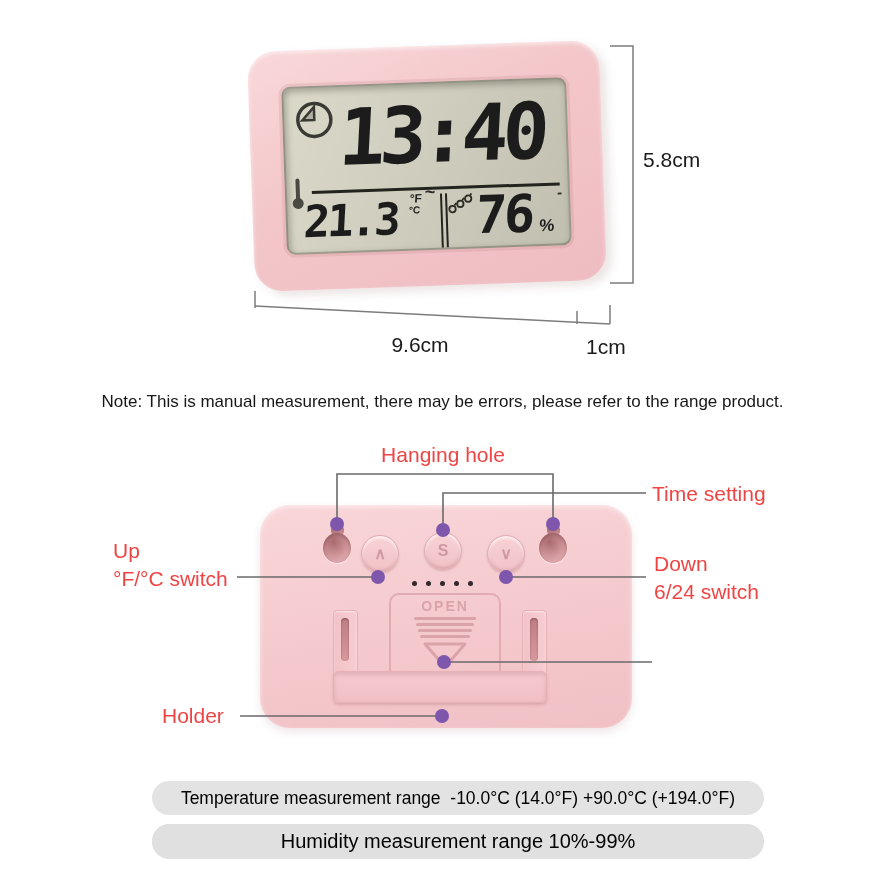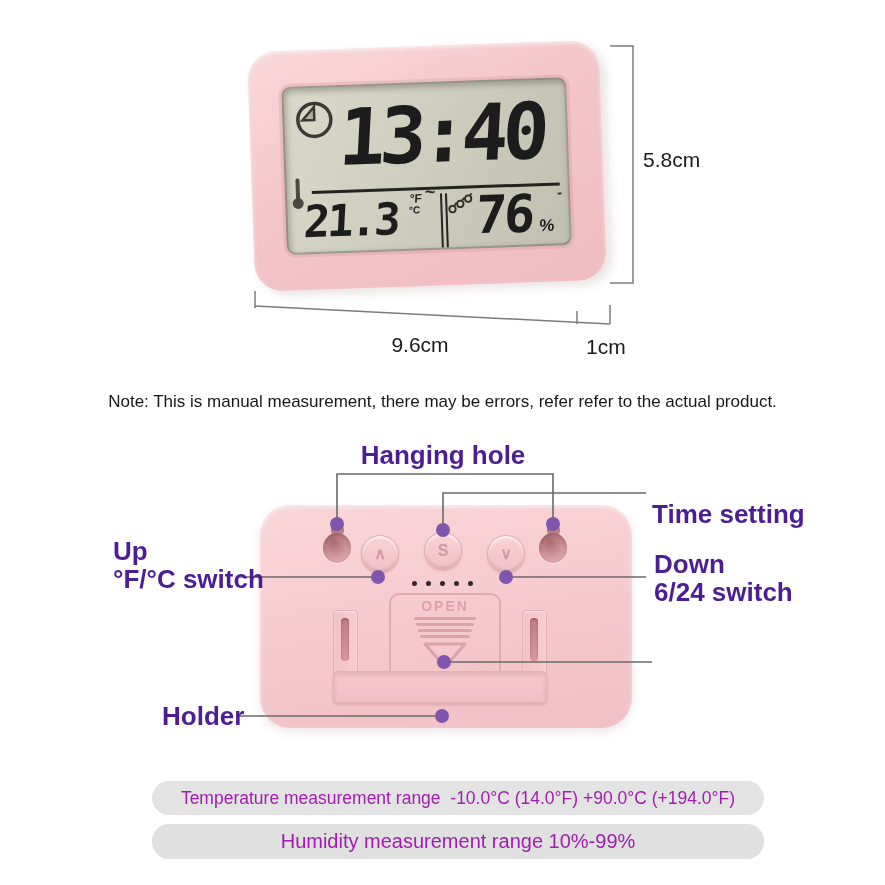--- a/index.html
+++ b/index.html
@@ -29,21 +29,21 @@
   .vdiv { position:absolute; left:153px; top:110px; width:7px; height:54px;
     border-left:2px solid #24241f; border-right:2px solid #24241f; }
   .lcd-hum { position:absolute; left:188px; top:102px; font-size:52px; letter-spacing:-3px; line-height:62px; }
   .lcd-pct { position:absolute; left:251px; top:136px; font-size:17px; font-weight:bold; color:#1c1c1c; transform:skewX(-5deg); }
   .lcd-dash { position:absolute; right:6px; top:104px; font-size:15px; font-weight:bold; color:#2a2a26; }
   .icon-abs { position:absolute; }
 
   
   .dim-label { position:absolute; font-size:21px; color:#1b1b1b; }
   .note-text { position:absolute; left:0; top:392px; width:885px; text-align:center; font-size:17px; color:#171717; }
-  .ann-label { position:absolute; font-size:26px; color:#4c1d95; line-height:28px;font-weight:bold; }
+  .ann-label { position:absolute; font-size:21px; color:#ef4444; line-height:28px; }
 
   
   .device-back {
     position:absolute; left:260px; top:505px; width:372px; height:223px;
     background:linear-gradient(170deg,#f9d6d9 0%,#f4c8cc 60%,#f0c0c5 100%);
     border-radius:30px;
     box-shadow:0 4px 8px rgba(160,115,120,.18), inset 0 2px 5px rgba(255,255,255,.55);
   }
   .keyhole { position:absolute; width:30px; height:48px; }
   .keyhole .knob { position:absolute; left:9px; top:0; width:13px; height:13px; border-radius:50%;
@@ -64,21 +64,21 @@
     background:linear-gradient(90deg,#f2c2c7,#f7cdd1); border:1px solid #e5b1b7; border-radius:4px;
     box-shadow:inset 0 1px 2px rgba(255,255,255,.6); }
   .holder-slot { position:absolute; width:8px; height:43px; top:618px; border-radius:5px;
     background:linear-gradient(180deg,#bd7d84,#d8989e); box-shadow:inset 0 1px 2px rgba(90,40,45,.5); }
   .holder-base { position:absolute; left:333px; top:671px; width:214px; height:32px;
     background:linear-gradient(180deg,#f6cbd0,#f0bfc4); border:1px solid #e5b1b7; border-radius:5px;
     box-shadow:inset 0 3px 4px rgba(170,110,115,.28), 0 2px 3px rgba(165,105,110,.3); }
 
   
   .banner { position:absolute; left:152px; width:612px; border-radius:17px; background:#e3e3e3;
-    display:flex; align-items:center; justify-content:center; color:#a21caf; white-space:pre; }
+    display:flex; align-items:center; justify-content:center; color:#000000; white-space:pre; }
   .banner.b1 { top:781px; height:34px; font-size:17.5px; }
   .banner.b2 { top:824px; height:35px; font-size:20px; background:#e0e0e0; }
 
   svg.overlay { position:absolute; left:0; top:0; pointer-events:none; }
 </style>
 </head>
 <body>
 
 <div id="canvas">
 
@@ -121,21 +121,21 @@
     <path d="M610,46 H633 V283 H610" fill="none" stroke="#7c7c7c" stroke-width="1.5"></path>
     <path d="M255,291 V308" fill="none" stroke="#7c7c7c" stroke-width="1.5"></path>
     <path d="M255,306 L610,324" fill="none" stroke="#7c7c7c" stroke-width="1.5"></path>
     <path d="M577,311 V324" fill="none" stroke="#7c7c7c" stroke-width="1.5"></path>
     <path d="M610,305 V324" fill="none" stroke="#7c7c7c" stroke-width="1.5"></path>
   </svg>
   <div class="dim-label" style="left:643px;top:148px;">5.8cm</div>
   <div class="dim-label" style="left:375px;top:333px;width:90px;text-align:center;">9.6cm</div>
   <div class="dim-label" style="left:586px;top:335px;">1cm</div>
 
-  <div class="note-text">Note: This is manual measurement, there may be errors, refer refer to the actual product.</div>
+  <div class="note-text">Note: This is manual measurement, there may be errors, please refer to the range product.</div>
 
   <div class="device-back"></div>
 
   <div class="keyhole" style="left:322px;top:524px;">
     <div class="knob"></div>
     <div class="bulb"></div>
   </div>
   <div class="keyhole" style="left:538px;top:524px;">
     <div class="knob"></div>
     <div class="bulb"></div>
@@ -182,21 +182,21 @@
       <circle cx="553" cy="524" r="7"></circle>
       <circle cx="443" cy="530" r="7"></circle>
       <circle cx="378" cy="577" r="7"></circle>
       <circle cx="506" cy="577" r="7"></circle>
       <circle cx="444" cy="662" r="7"></circle>
       <circle cx="442" cy="716" r="7"></circle>
     </g>
   </svg>
 
   <div class="ann-label" style="left:343px;top:441px;width:200px;text-align:center;">Hanging hole</div>
-  <div class="ann-label" style="left:652px;top:480px;margin-top:20px;">Time setting</div>
+  <div class="ann-label" style="left:652px;top:480px;">Time setting</div>
   <div class="ann-label" style="left:113px;top:537px;">
     <div>Up</div>
     <div>°F/°C switch</div>
   </div>
   <div class="ann-label" style="left:654px;top:550px;">
     <div>Down</div>
     <div>6/24 switch</div>
   </div>
   <div class="ann-label" style="left:162px;top:702px;">Holder</div>
 

